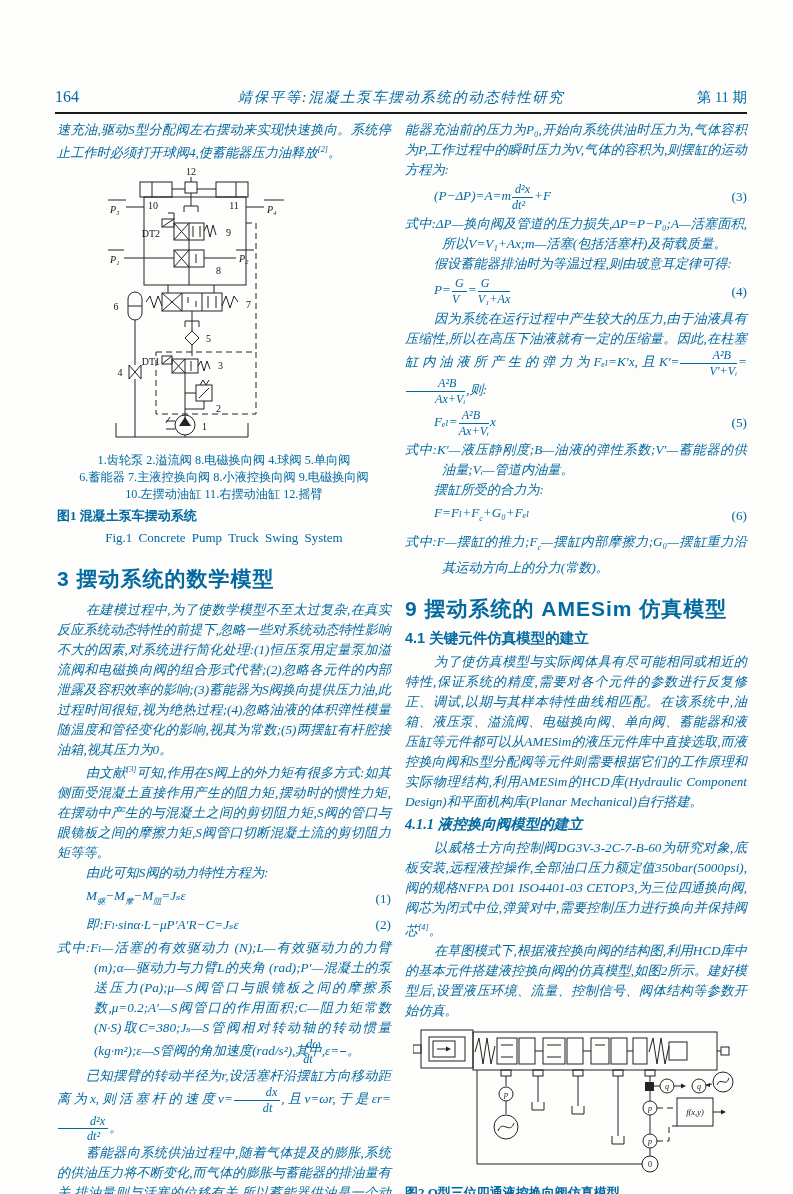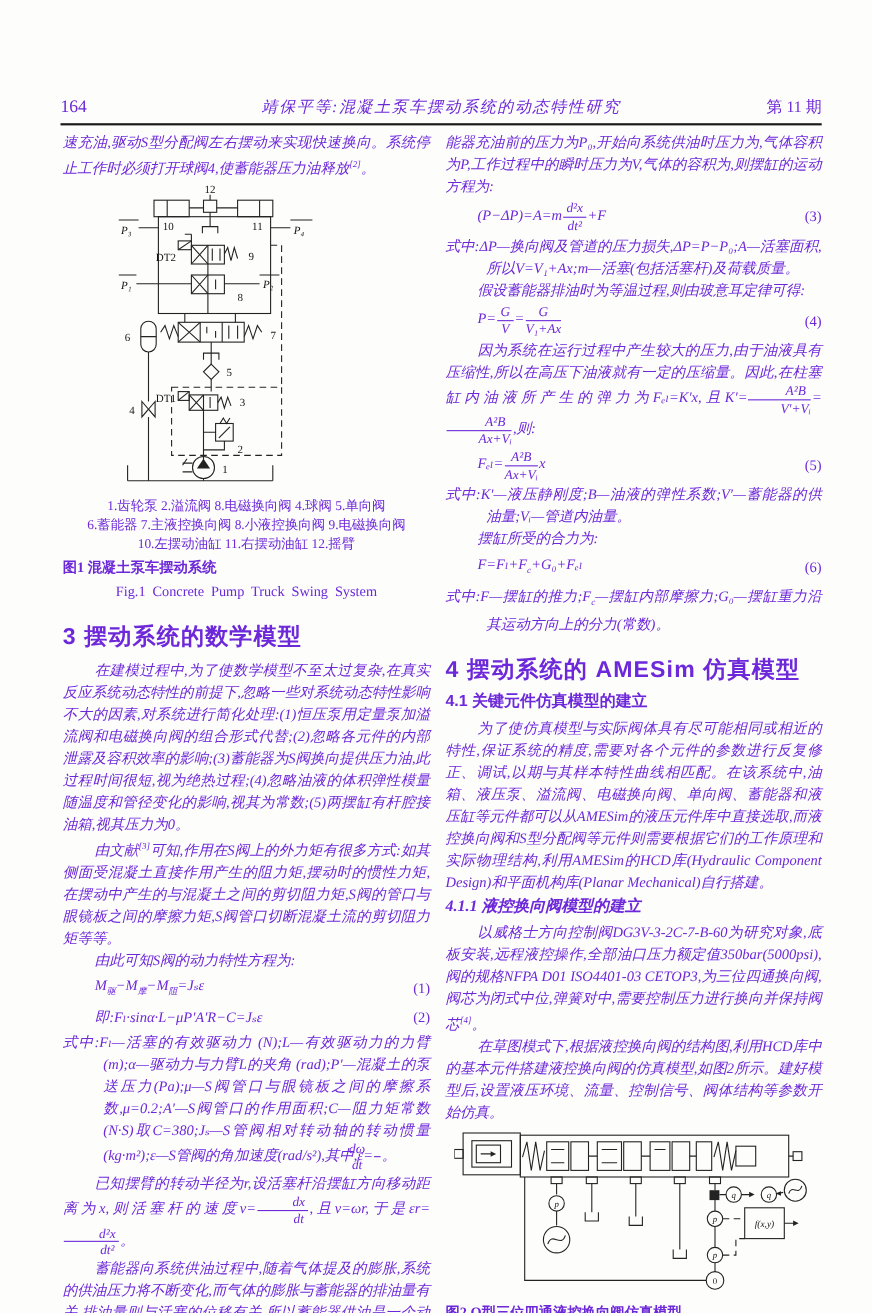--- a/index.html
+++ b/index.html
@@ -1,33 +1,33 @@
 <!DOCTYPE html>
 <html><head>
 <meta charset="utf-8">
 <style>
   html,body{margin:0;padding:0;background:#e8e8e4;}
   .page{position:relative;width:793px;height:1194px;background:#fdfdfc;overflow:hidden;
-        font-family:"Liberation Serif","DejaVu Serif",serif;color:#6d28d9;}
+        font-family:"Liberation Serif","DejaVu Serif",serif;color:#0369a1;}
   .header{position:absolute;top:88px;left:55px;width:692px;display:flex;align-items:baseline;
           border-bottom:2px solid #1a1a1a;padding-bottom:5px;}
   .pageno{width:90px;font-size:16px;}
   .runtitle{flex:1;text-align:center;font-style:italic;font-size:14.5px;letter-spacing:1.5px;}
   .issue{width:90px;text-align:right;font-size:14.5px;}
   .col{position:absolute;top:120px;font-size:13.2px;line-height:20px;text-align:justify;}
   #colL{left:57px;width:334px;}
   #colR{left:405px;width:342px;}
   p{margin:0;font-style:italic;}
   .ind{text-indent:2.2em;}
   .hang{padding-left:2.8em;text-indent:-2.8em;}
   .eq{display:flex;align-items:center;margin:3px 0;}
   .eqbody{flex:1;padding-left:2.2em;font-style:italic;}
   .eqnum{font-style:normal;}
   sub,sup{font-size:0.62em;}
-  .frac{display:inline-block;text-align:center;vertical-align:-0.75em;line-height:1.05;
+  .frac{display:inline-block;text-align:left;vertical-align:-0.75em;line-height:1.05;
         font-size:0.92em;margin:0 1px;}
   .frac .fn{display:block;padding:0 3px 1px;border-bottom:1px solid currentColor;}
   .frac .fd{display:block;padding-top:1px;}
   h2.sec{font-family:"Liberation Sans","DejaVu Sans",sans-serif;font-weight:bold;
          font-size:21px;margin:18px 0 7px;line-height:1.25;letter-spacing:1px;}
   h3.sub{font-family:"Liberation Sans","DejaVu Sans",sans-serif;font-weight:bold;
          font-size:14.5px;margin:3px 0 4px;line-height:1.3;}
   h4.subsub{font-style:italic;font-weight:bold;font-size:14.5px;margin:3px 0 4px;line-height:1.3;}
   .figwrap{text-align:center;margin:3px 0 2px;}
   .figcap-list{font-size:12.2px;line-height:17px;text-align:center;}
@@ -218,21 +218,21 @@
       <span class="eqnum">(5)</span>
     </div>
     <p class="hang">式中:K′—液压静刚度;B—油液的弹性系数;V′—蓄能器的供油量;Vᵢ—管道内油量。</p>
     <p class="ind">摆缸所受的合力为:</p>
     <div class="eq">
       <span class="eqbody">F=Fₗ+F<sub>c</sub>+G₀+Fₑₗ</span>
       <span class="eqnum">(6)</span>
     </div>
     <p class="hang">式中:F—摆缸的推力;F<sub>c</sub>—摆缸内部摩擦力;G₀—摆缸重力沿其运动方向上的分力(常数)。</p>
 
-    <h2 class="sec">4 摆动系统的 AMESim 仿真模型</h2>
+    <h2 class="sec">9 摆动系统的 AMESim 仿真模型</h2>
     <h3 class="sub">4.1 关键元件仿真模型的建立</h3>
     <p class="ind">为了使仿真模型与实际阀体具有尽可能相同或相近的特性,保证系统的精度,需要对各个元件的参数进行反复修正、调试,以期与其样本特性曲线相匹配。在该系统中,油箱、液压泵、溢流阀、电磁换向阀、单向阀、蓄能器和液压缸等元件都可以从AMESim的液压元件库中直接选取,而液控换向阀和S型分配阀等元件则需要根据它们的工作原理和实际物理结构,利用AMESim的HCD库(Hydraulic Component Design)和平面机构库(Planar Mechanical)自行搭建。</p>
     <h4 class="subsub">4.1.1 液控换向阀模型的建立</h4>
     <p class="ind">以威格士方向控制阀DG3V-3-2C-7-B-60为研究对象,底板安装,远程液控操作,全部油口压力额定值350bar(5000psi),阀的规格NFPA D01 ISO4401-03 CETOP3,为三位四通换向阀,阀芯为闭式中位,弹簧对中,需要控制压力进行换向并保持阀芯<sup>[4]</sup>。</p>
     <p class="ind">在草图模式下,根据液控换向阀的结构图,利用HCD库中的基本元件搭建液控换向阀的仿真模型,如图2所示。建好模型后,设置液压环境、流量、控制信号、阀体结构等参数开始仿真。</p>
 
     <div class="figwrap">
       <svg width="326" height="150" viewBox="0 0 326 150">
         <defs>
           <pattern id="hatch" width="6" height="6" patternUnits="userSpaceOnUse">

